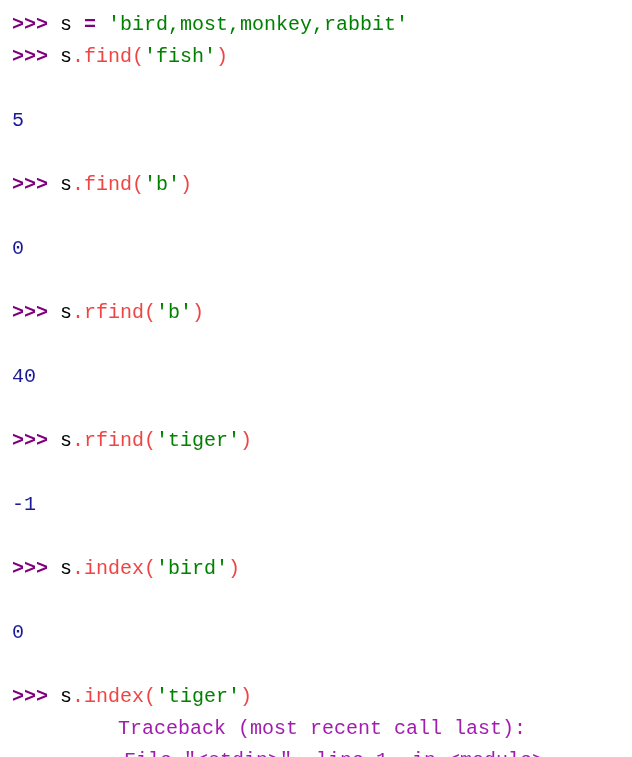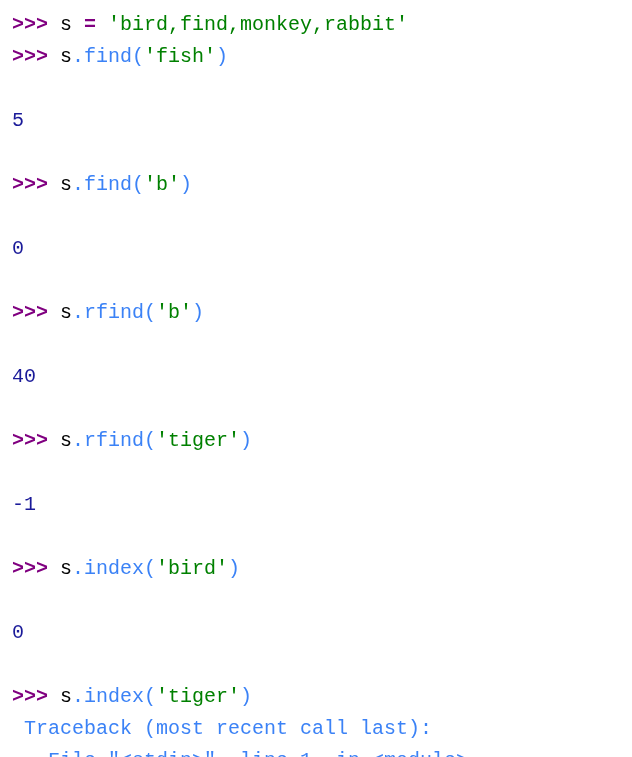--- a/index.html
+++ b/index.html
@@ -16,28 +16,28 @@
       min-height: 757px;
     }
     .line {
       white-space: pre;
       margin: 2px 0;
     }
     .prompt { color: #800080; font-weight: bold; }
     .var { color: #000000; }
     .op { color: #800080; font-weight: bold; }
     .str { color: #008000; }
-    .func { color: #3b82f6; }
+    .func { color: #ef4444; }
     .output { color: #1a1a99; }
-    .error { color: #3b82f6; }
+    .error { color: #a21caf; text-align: center; }
   </style>
 </head>
 <body>
 
-<div class="line"><span class="prompt">&gt;&gt;&gt; </span><span class="var">s </span><span class="op">= </span><span class="str">'bird,find,monkey,rabbit'</span></div>
+<div class="line"><span class="prompt">&gt;&gt;&gt; </span><span class="var">s </span><span class="op">= </span><span class="str">'bird,most,monkey,rabbit'</span></div>
 
 <div class="line"><span class="prompt">&gt;&gt;&gt; </span><span class="var">s</span><span class="func">.find(</span><span class="str">'fish'</span><span class="func">)</span></div>
 <div class="line"> </div>
 <div class="line output">5</div>
 <div class="line"> </div>
 
 <div class="line"><span class="prompt">&gt;&gt;&gt; </span><span class="var">s</span><span class="func">.find(</span><span class="str">'b'</span><span class="func">)</span></div>
 <div class="line"> </div>
 <div class="line output">0</div>
 <div class="line"> </div>

